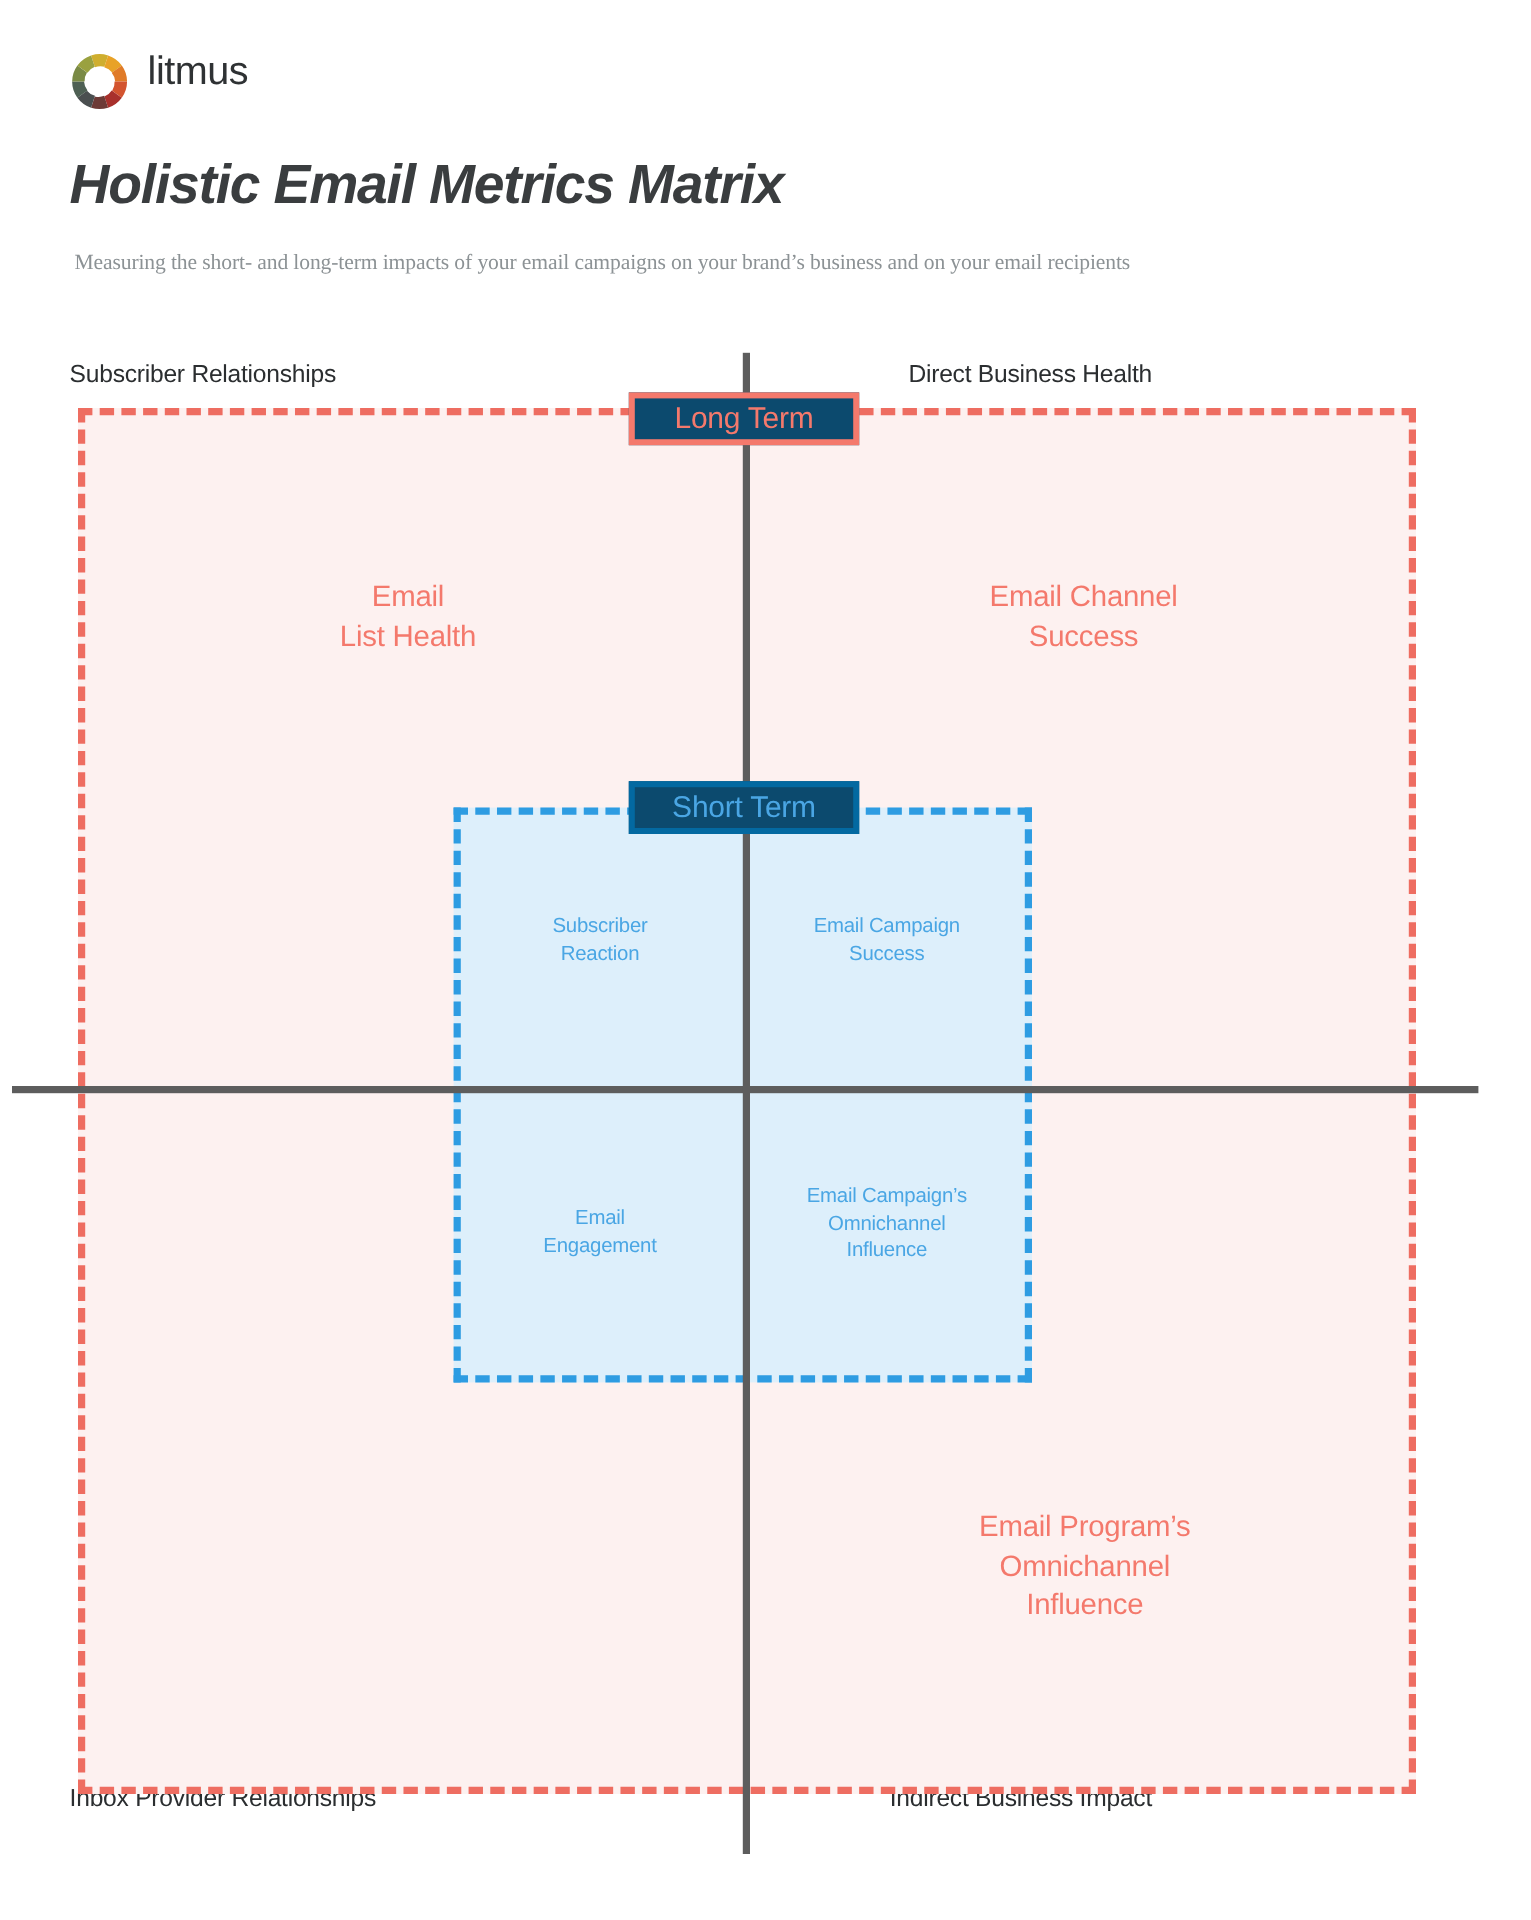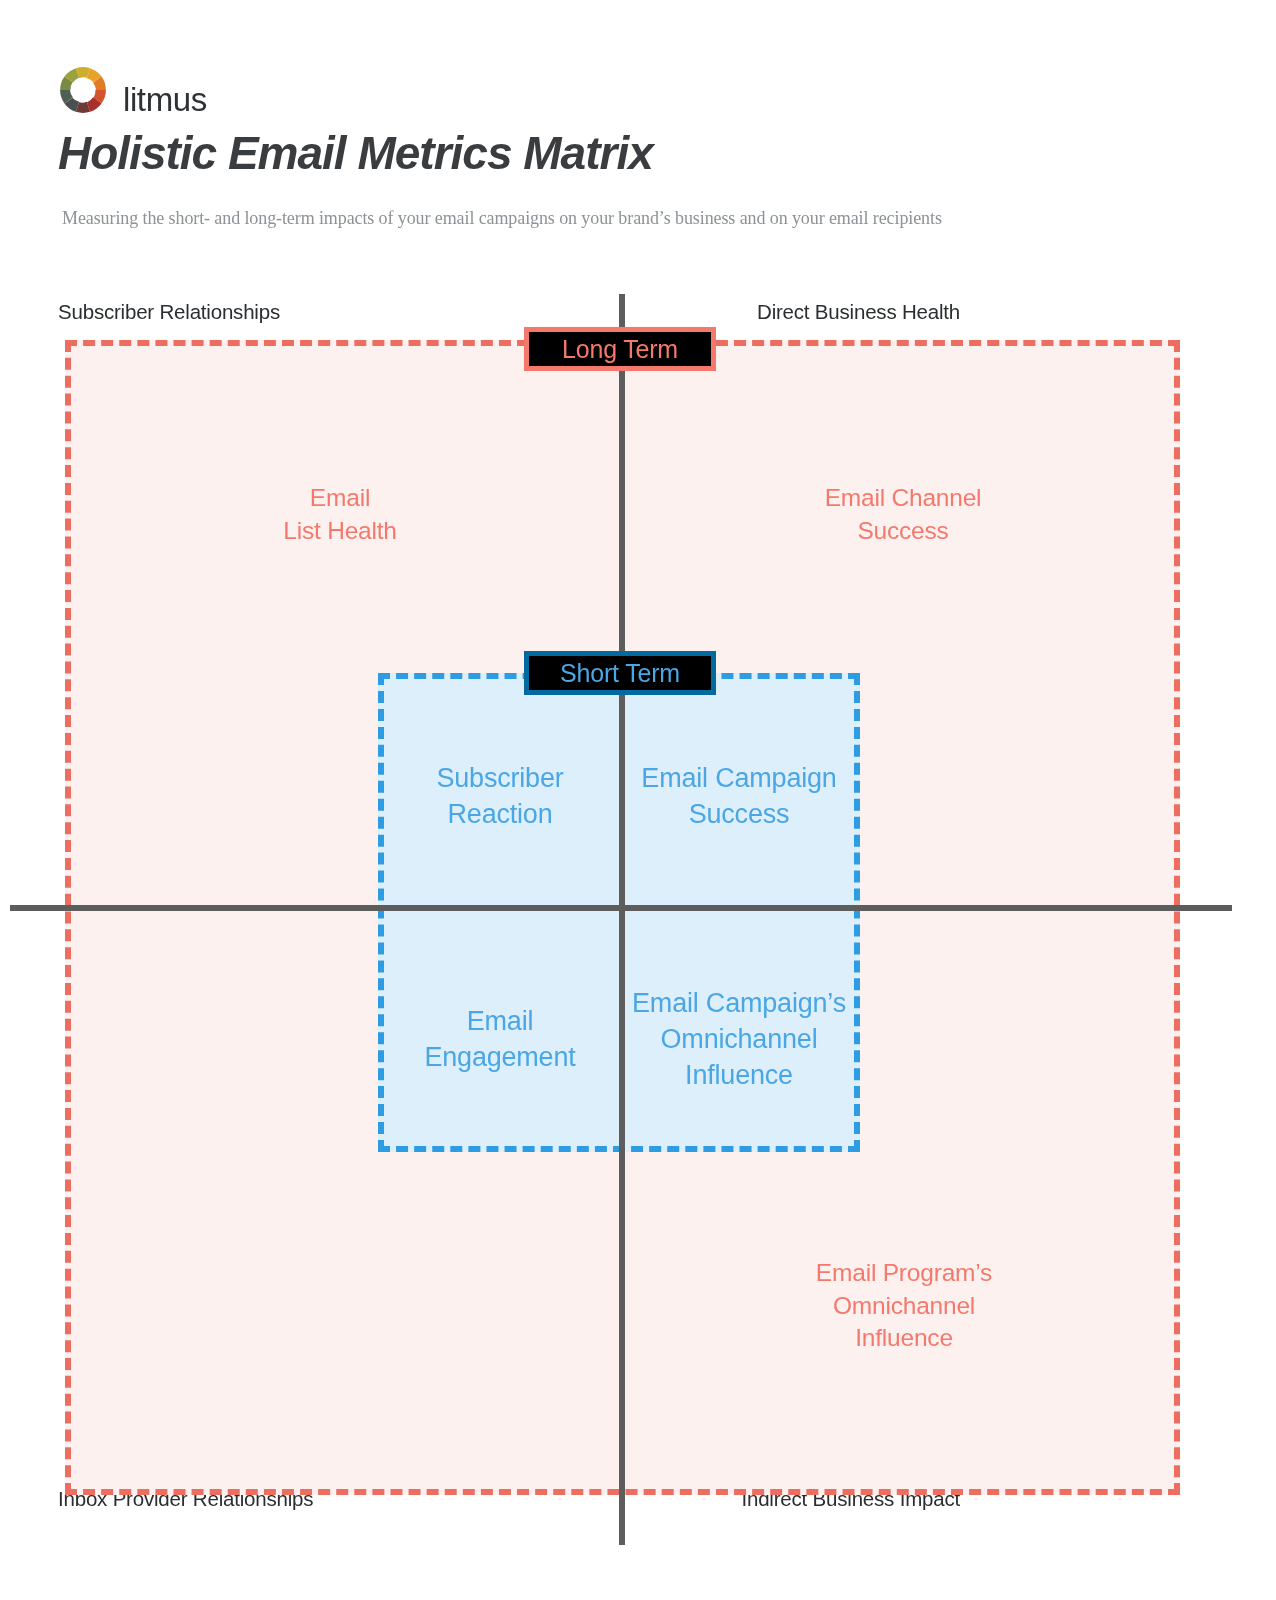--- a/index.html
+++ b/index.html
@@ -7,21 +7,21 @@
   body {
     width:1276px; height:1600px;
     font-family:"Liberation Sans", sans-serif;
     -webkit-font-smoothing:antialiased;
     position:relative; overflow:hidden;
   }
 
   
   #header { position:absolute; left:0; top:0; width:1276px; }
 
-  #logo-row { position:absolute; left:57px; top:64px; display:flex; align-items:flex-end; gap:14px; }
+  #logo-row { position:absolute; left:57px; top:42px; display:flex; align-items:flex-start; gap:14px; }
   #logo-mark { width:52px; height:52px; display:block; }
   #logo-word {
     font-size:33px; font-weight:400; color:#2f3234;
     letter-spacing:-0.4px; line-height:1;
   }
 
   #page-title {
     position:absolute; left:58px; top:128px;
     font-size:46px; font-weight:700; color:#3a3d3f;
     letter-spacing:-1.0px; line-height:1.1;font-style:italic;
@@ -69,34 +69,34 @@
     background:#ddeffb;
     border:6px dashed #2e9ce2;
   }
 
   
   .quad-label {
     position:absolute; text-align:center; line-height:1.33;
     white-space:pre-line; letter-spacing:-0.2px;
   }
   .quad-long  { color:#f4796c; font-size:24.5px; font-weight:400; }
-  .quad-short { color:#4aa6e4; font-size:27px; font-weight:400; }
+  .quad-short { color:#4aa6e4; font-size:17px; font-weight:400; }
 
   #q-list-health   { left:210px; top:482px; width:260px; }
   #q-channel       { left:773px; top:482px; width:260px; }
   #q-sub-reaction  { left:390px; top:761px; width:220px; }
   #q-campaign-succ { left:628px; top:761px; width:222px; }
   #q-engagement    { left:390px; top:1004px; width:220px; }
   #q-campaign-omni { left:628px; top:986px; width:222px; }
   #q-deliverability{ left:215px; top:1288px; width:252px; }
   #q-program-omni  { left:778px; top:1257px; width:252px; }
 
   
   .term-pill {
-    position:absolute; background:#000000;
+    position:absolute; background:#0c4a6e;
     display:flex; align-items:center; justify-content:center;
     font-size:25px; letter-spacing:-0.2px; line-height:1;
   }
   #pill-long {
     left:524px; top:327px; width:192px; height:44px;
     border:5px solid #f4796c; color:#f4796c;
   }
   #pill-short {
     left:524px; top:651px; width:192px; height:44px;
     border:5px solid #0369a1; color:#4aa6e4;

